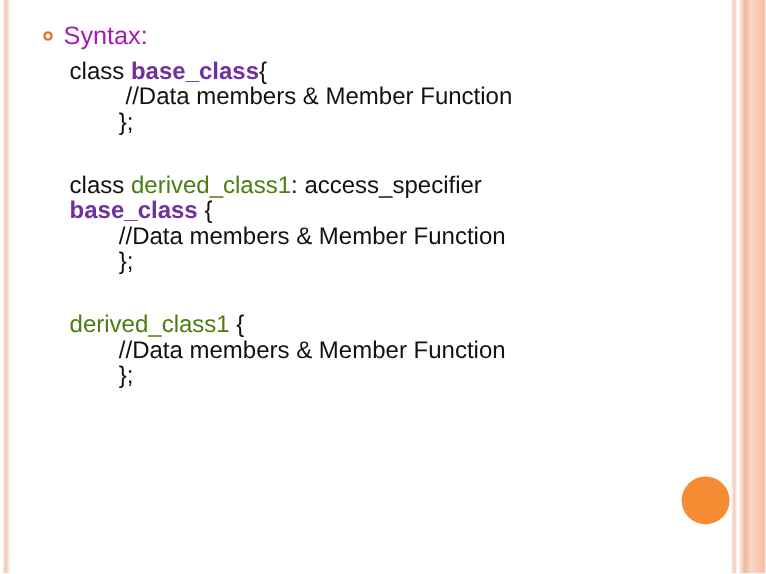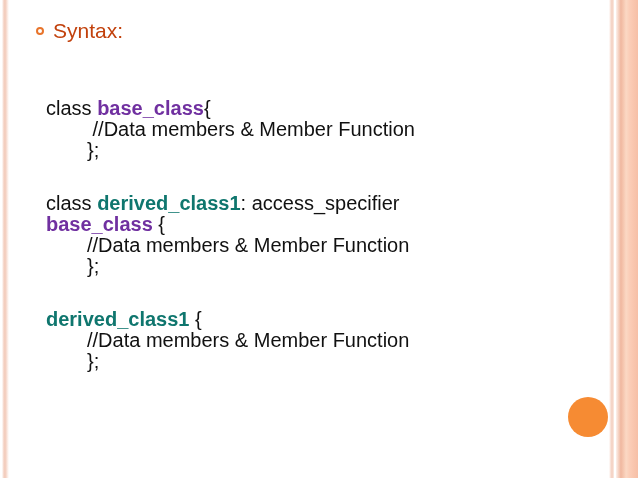--- a/index.html
+++ b/index.html
@@ -95,44 +95,43 @@
     height: 8px;
     border: 2px solid #e8742b;
     border-radius: 50%;
     box-sizing: border-box;
     position: relative;
     top: -3px;
     flex: 0 0 auto;
   }
   .bullet-label {
     font-size: 21px;
-    color: #c2410c;
+    color: #a21caf;
     line-height: 1;
     white-space: nowrap;
   }
 
   .code {
     position: absolute;
-    left: 46px;
+    left: 58px;
     top: 50px;
     font-size: 20px;
     color: #111111;
     line-height: 1.0;
-    margin-top: 48px;
   }
   .code-line {
     white-space: pre;
     height: 21px;
     line-height: 21px;
   }
   .code-line.gap { height: 32px; }
   .code-line.indent { padding-left: 41px; }
 
   .kw-purple { color: #7030a0; font-weight: bold; }
-  .kw-red    { color: #0f766e; font-weight: bold; }
+  .kw-red    { color: #4d7c0f; font-weight: normal; }
   .kw-green  { color: #11a051; font-weight: bold; }
 </style>
 </head>
 <body>
 
 <div id="slide">
 
   <div class="edge-left"></div>
   <div class="edge-right-thin"></div>
   <div class="edge-right-band"></div>

